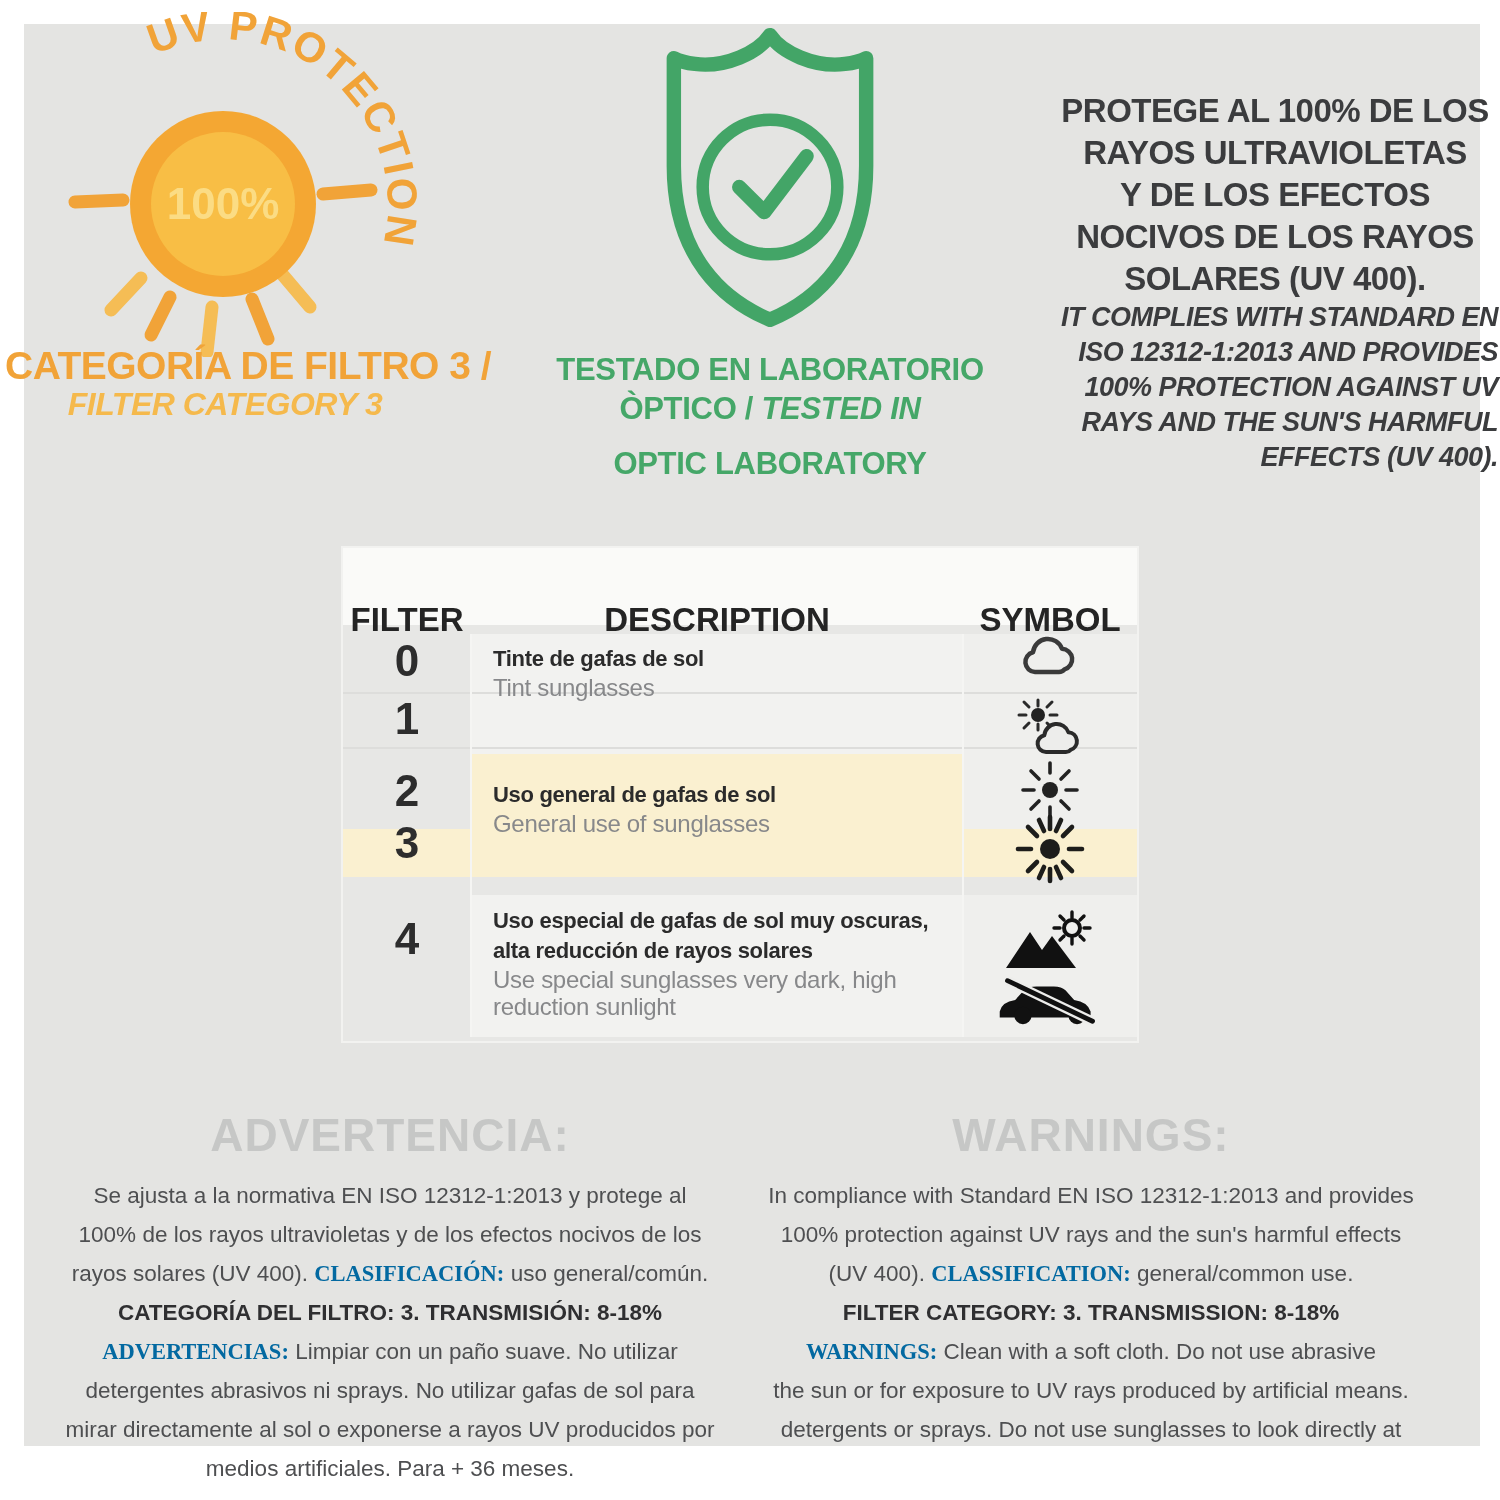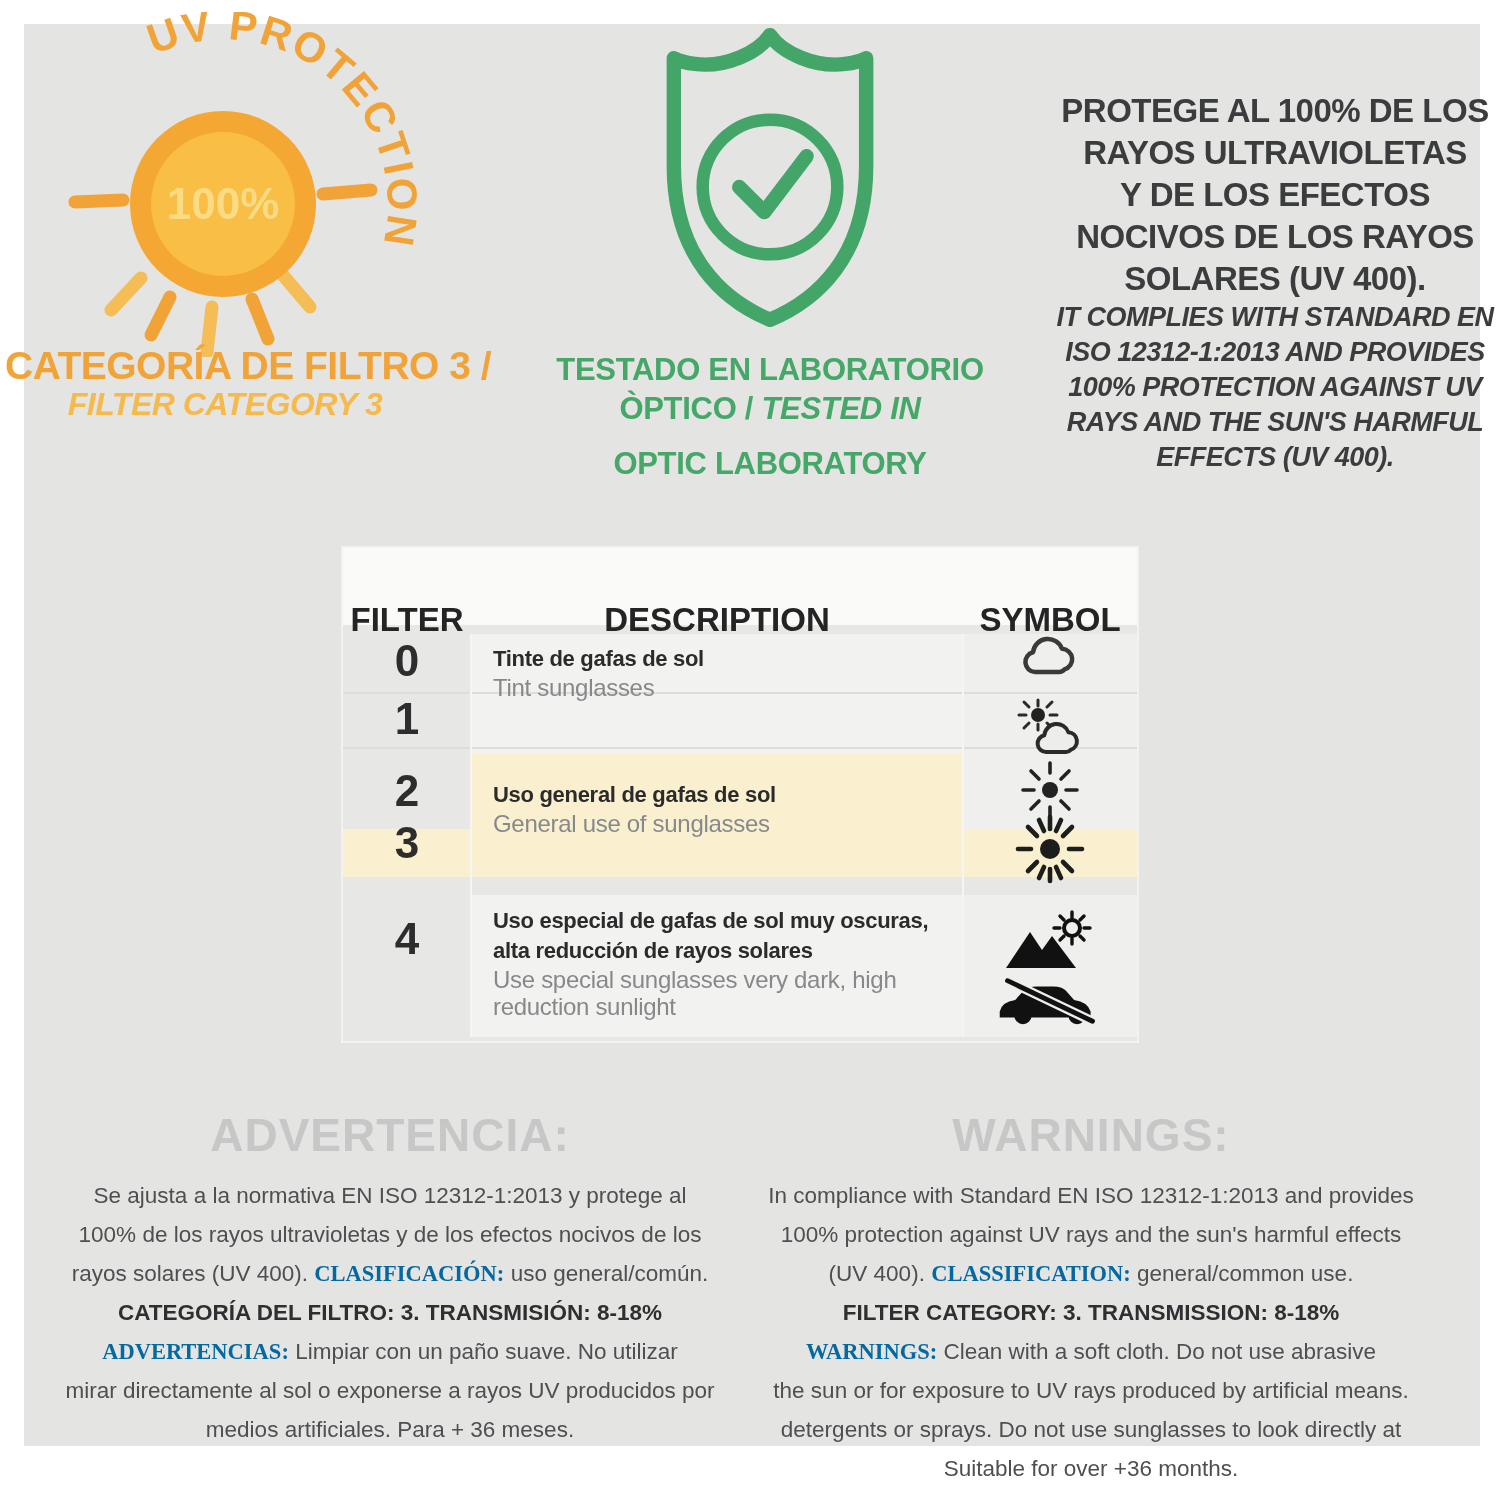--- a/index.html
+++ b/index.html
@@ -14,21 +14,21 @@
   .uv-cap1{left:5px;top:344px;width:440px;font-size:39px;font-weight:bold;color:#F1A338;letter-spacing:-0.5px;}
   .uv-cap2{left:5px;top:386px;width:440px;font-size:32px;font-weight:bold;font-style:italic;color:#F5B94C;letter-spacing:-0.5px;}
 
   
   .lab-cap{width:460px;left:540px;font-size:31px;font-weight:bold;color:#45A768;letter-spacing:-0.3px;}
   .lab-cap .it{font-style:italic;}
 
   
   .stmt{left:1052px;top:90px;width:446px;}
   .stmt .es{font-size:33px;line-height:42px;font-weight:bold;color:#3B3C3E;letter-spacing:-0.5px;text-align:center;white-space:nowrap;}
-  .stmt .en{font-size:27px;line-height:35px;font-weight:bold;font-style:italic;color:#3B3C3E;letter-spacing:-0.5px;text-align:center;white-space:nowrap;}
+  .stmt .en{font-size:27px;line-height:35px;font-weight:bold;font-style:italic;color:#3B3C3E;letter-spacing:-0.5px;text-align:right;white-space:nowrap;}
 
   
   .tbl{left:341px;top:546px;width:798px;height:497px;background:#E7E7E5;border:2px solid #F2F2F0;box-sizing:border-box;}
   .tbl-header{position:absolute;left:0;top:0;width:100%;height:77px;background:#FAFAF8;}
   .th{position:absolute;top:20px;font-size:33px;font-weight:bold;color:#242424;letter-spacing:0px;text-align:center;white-space:nowrap;margin-top:33px;}
   .col-desc-panel{position:absolute;left:128px;top:86px;width:492px;height:403px;background:#F2F2F0;}
   .col-sym-panel{position:absolute;left:620px;top:86px;width:174px;height:403px;background:#EFEFED;}
   .beige-desc{position:absolute;left:128px;top:206px;width:492px;height:123px;background:#FAF0D0;}
   .row3-band{position:absolute;left:0;top:281px;width:794px;height:48px;background:#FAF0D0;}
   .gap-band{position:absolute;left:0;top:329px;width:794px;height:18px;background:#E7E7E5;}
@@ -215,28 +215,28 @@
     </div>
   </div>
 
   <div class="abs warn-title" style="left:40px;top:1108px;">ADVERTENCIA:</div>
   <div class="abs para" style="left:55px;top:1176px;width:670px;">
     <div>Se ajusta a la normativa EN ISO 12312-1:2013 y protege al</div>
     <div>100% de los rayos ultravioletas y de los efectos nocivos de los</div>
     <div><span>rayos solares (UV 400). </span><span class="b">CLASIFICACIÓN:</span><span> uso general/común.</span></div>
     <div class="bold-line">CATEGORÍA DEL FILTRO: 3. TRANSMISIÓN: 8-18%</div>
     <div><span class="b">ADVERTENCIAS:</span><span> Limpiar con un paño suave. No utilizar</span></div>
+    <div>detergentes abrasivos ni sprays. No utilizar gafas de sol para</div>
     <div>mirar directamente al sol o exponerse a rayos UV producidos por</div>
     <div>medios artificiales. Para + 36 meses.</div>
   </div>
 
   <div class="abs warn-title" style="left:741px;top:1108px;">WARNINGS:</div>
   <div class="abs para" style="left:756px;top:1176px;width:670px;">
     <div>In compliance with Standard EN ISO 12312-1:2013 and provides</div>
     <div>100% protection against UV rays and the sun's harmful effects</div>
     <div><span>(UV 400). </span><span class="b">CLASSIFICATION:</span><span> general/common use.</span></div>
     <div class="bold-line">FILTER CATEGORY: 3. TRANSMISSION: 8-18%</div>
     <div><span class="b">WARNINGS:</span><span> Clean with a soft cloth. Do not use abrasive</span></div>
     <div>the sun or for exposure to UV rays produced by artificial means.</div>
     <div>detergents or sprays. Do not use sunglasses to look directly at</div>
-    <div>Suitable for over +36 months.</div>
   </div>
 </div>
 
 </body></html>

